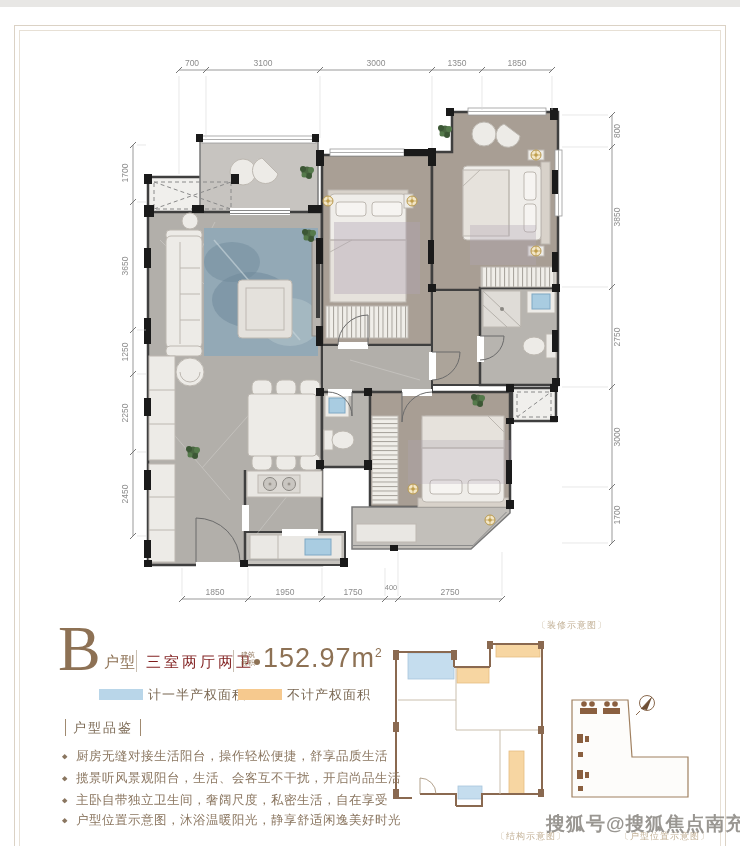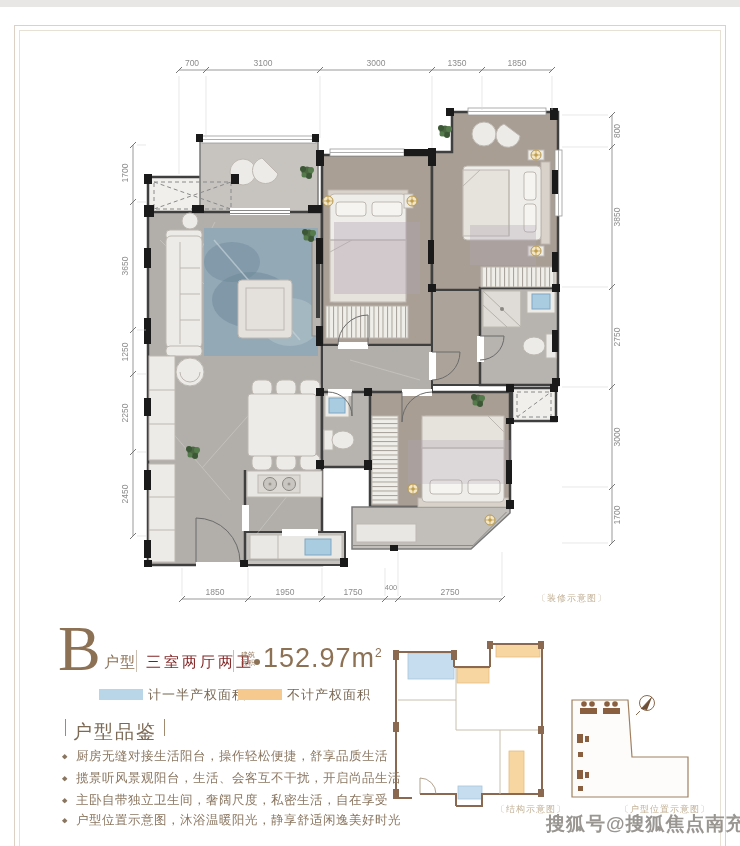--- a/index.html
+++ b/index.html
@@ -17,26 +17,26 @@
   #type-suffix{left:104px;top:653px;font-size:15px;color:#8d7154;letter-spacing:1px;}
   .hdr-divider{top:650px;width:1px;height:22px;background:#c9bfb2;}
   #rooms-label{left:146px;top:653px;font-size:15px;color:#7f1d1d;letter-spacing:3px;}
   #area-prefix{left:241px;top:651px;font-size:7px;line-height:8px;color:#8d7154;}
   #area-dot{left:254px;top:659px;width:6px;height:6px;border-radius:50%;background:#8d7154;}
   #area-value{left:263px;top:643px;font-size:27px;color:#8d7154;letter-spacing:1px;}
   #area-value sup{font-size:12px;}
   .legend-swatch{top:689px;width:44px;height:11px;}
   .legend-label{top:686px;font-size:13px;color:#7c6a55;letter-spacing:1px;}
   
-  #review-title{left:58px;top:719px;font-size:19px;color:#7c6a55;letter-spacing:2px;display:flex;align-items:flex-start;}
+  #review-title{left:58px;top:719px;font-size:13px;color:#7c6a55;letter-spacing:2px;display:flex;align-items:flex-start;}
   #review-title .vbar{width:1px;height:17px;background:#a08a70;margin:0 7px;display:inline-block;}
   .bullet{left:62px;font-size:12.5px;color:#8a7660;letter-spacing:0.5px;white-space:nowrap;font-family:Liberation Mono, monospace;}
   .bullet .dmd{font-size:9px;margin-right:8px;vertical-align:1px;color:#8a7660;}
   
-  .small-caption{font-size:9px;color:#c3b196;letter-spacing:1px;}
+  .small-caption{font-size:9px;color:#c3b196;letter-spacing:1px;margin-top:27px;}
   #watermark{left:546px;top:811px;font-size:19px;font-weight:bold;color:#8e8b86;
     letter-spacing:1px;opacity:.9;white-space:nowrap;}
   svg text{font-family:"Liberation Sans","DejaVu Sans",sans-serif;}
 </style>
 </head>
 <body>
 
 <div class="abs" id="top-strip"></div>
 <div class="abs" id="frame-outer"></div>
 <div class="abs" id="frame-inner"></div>

